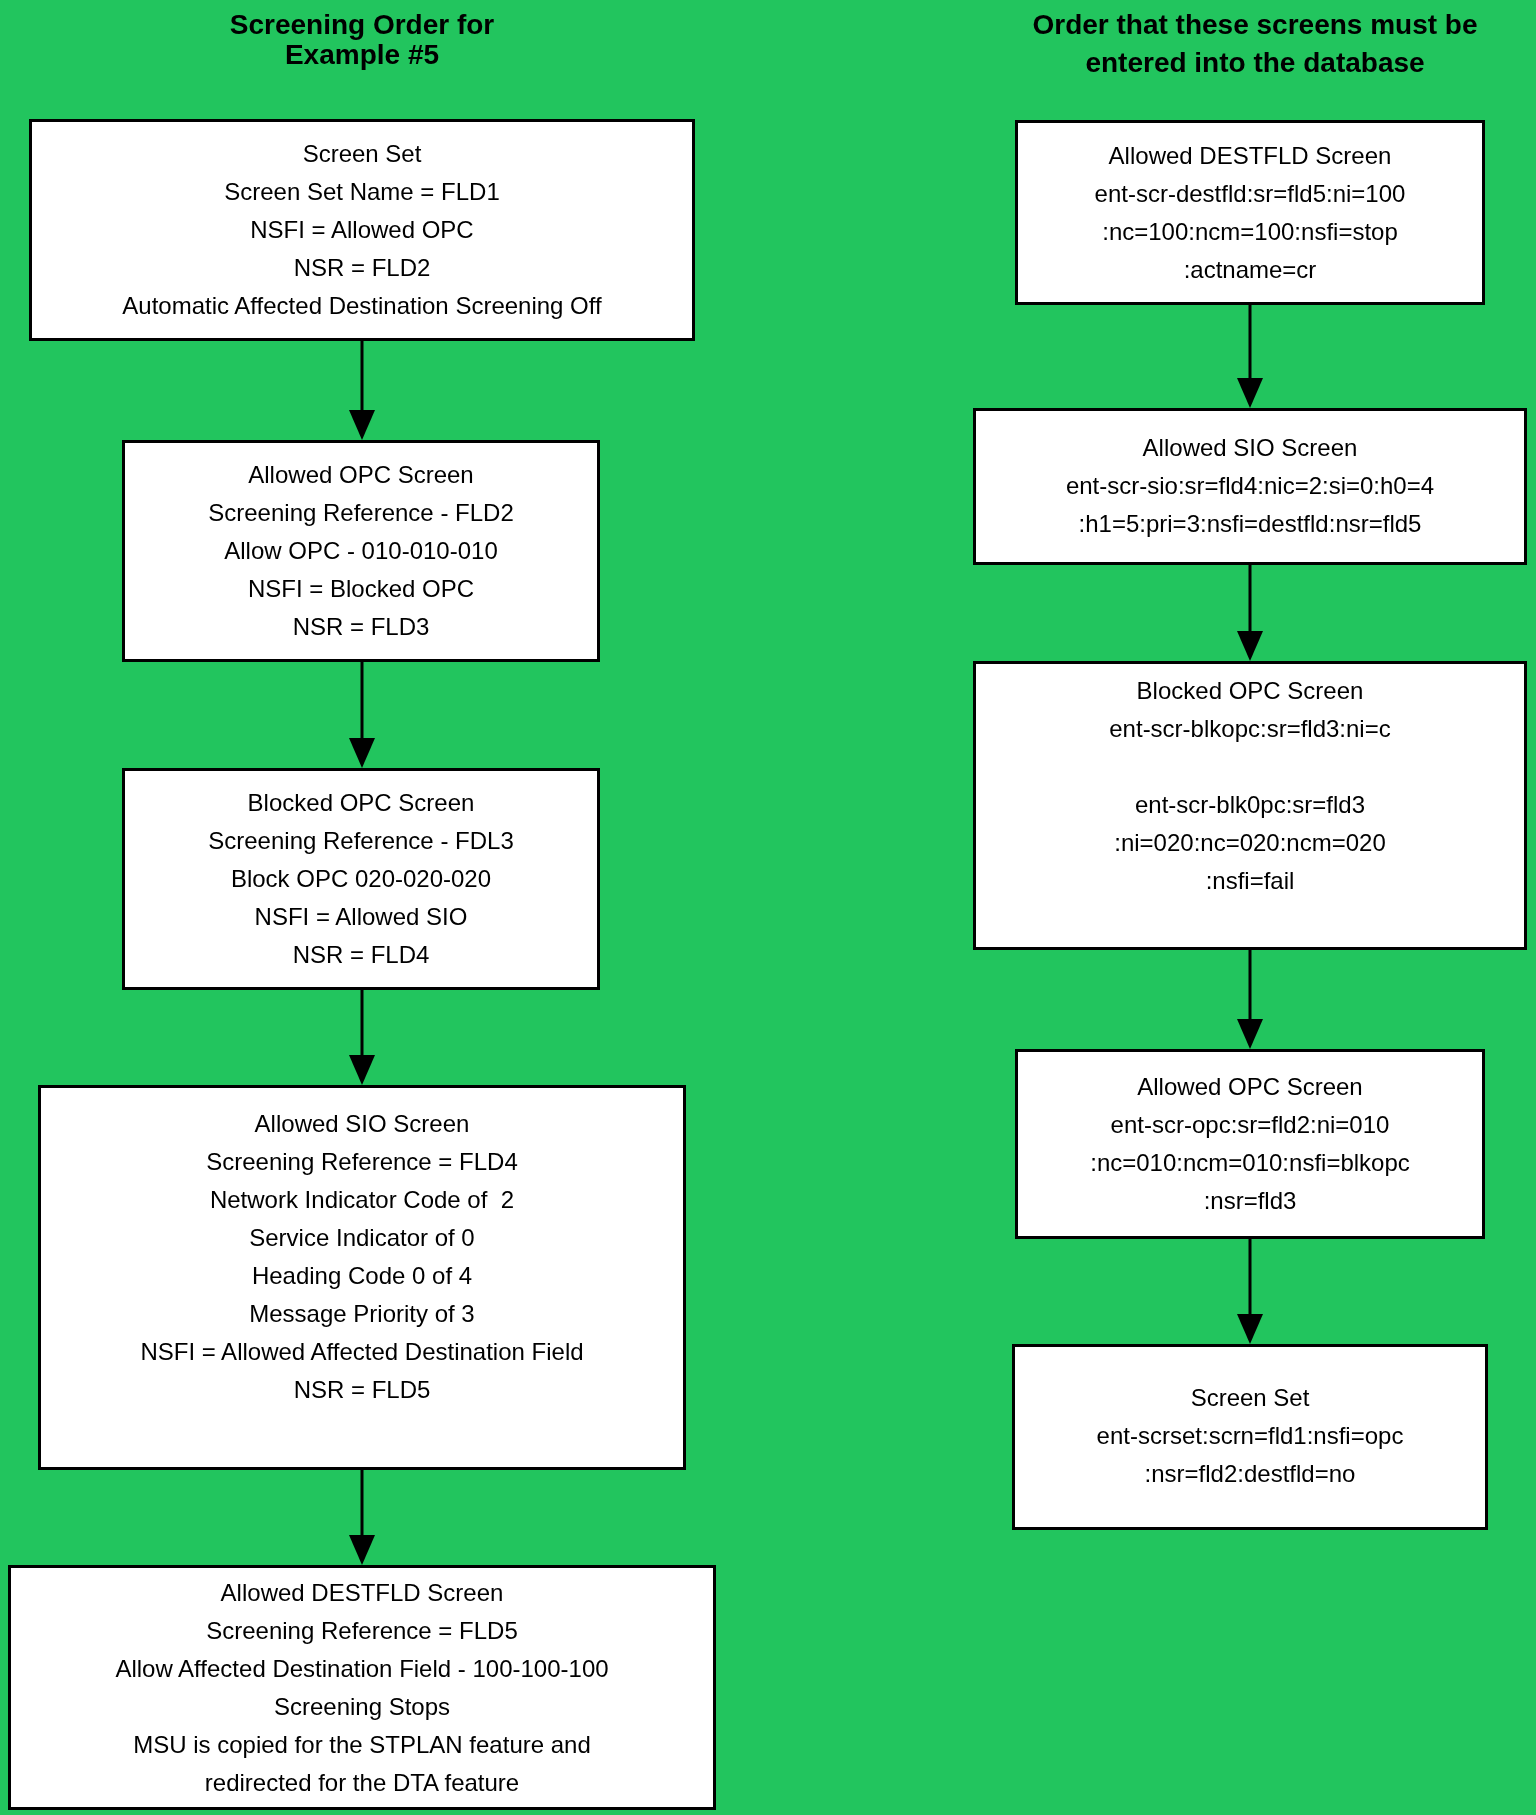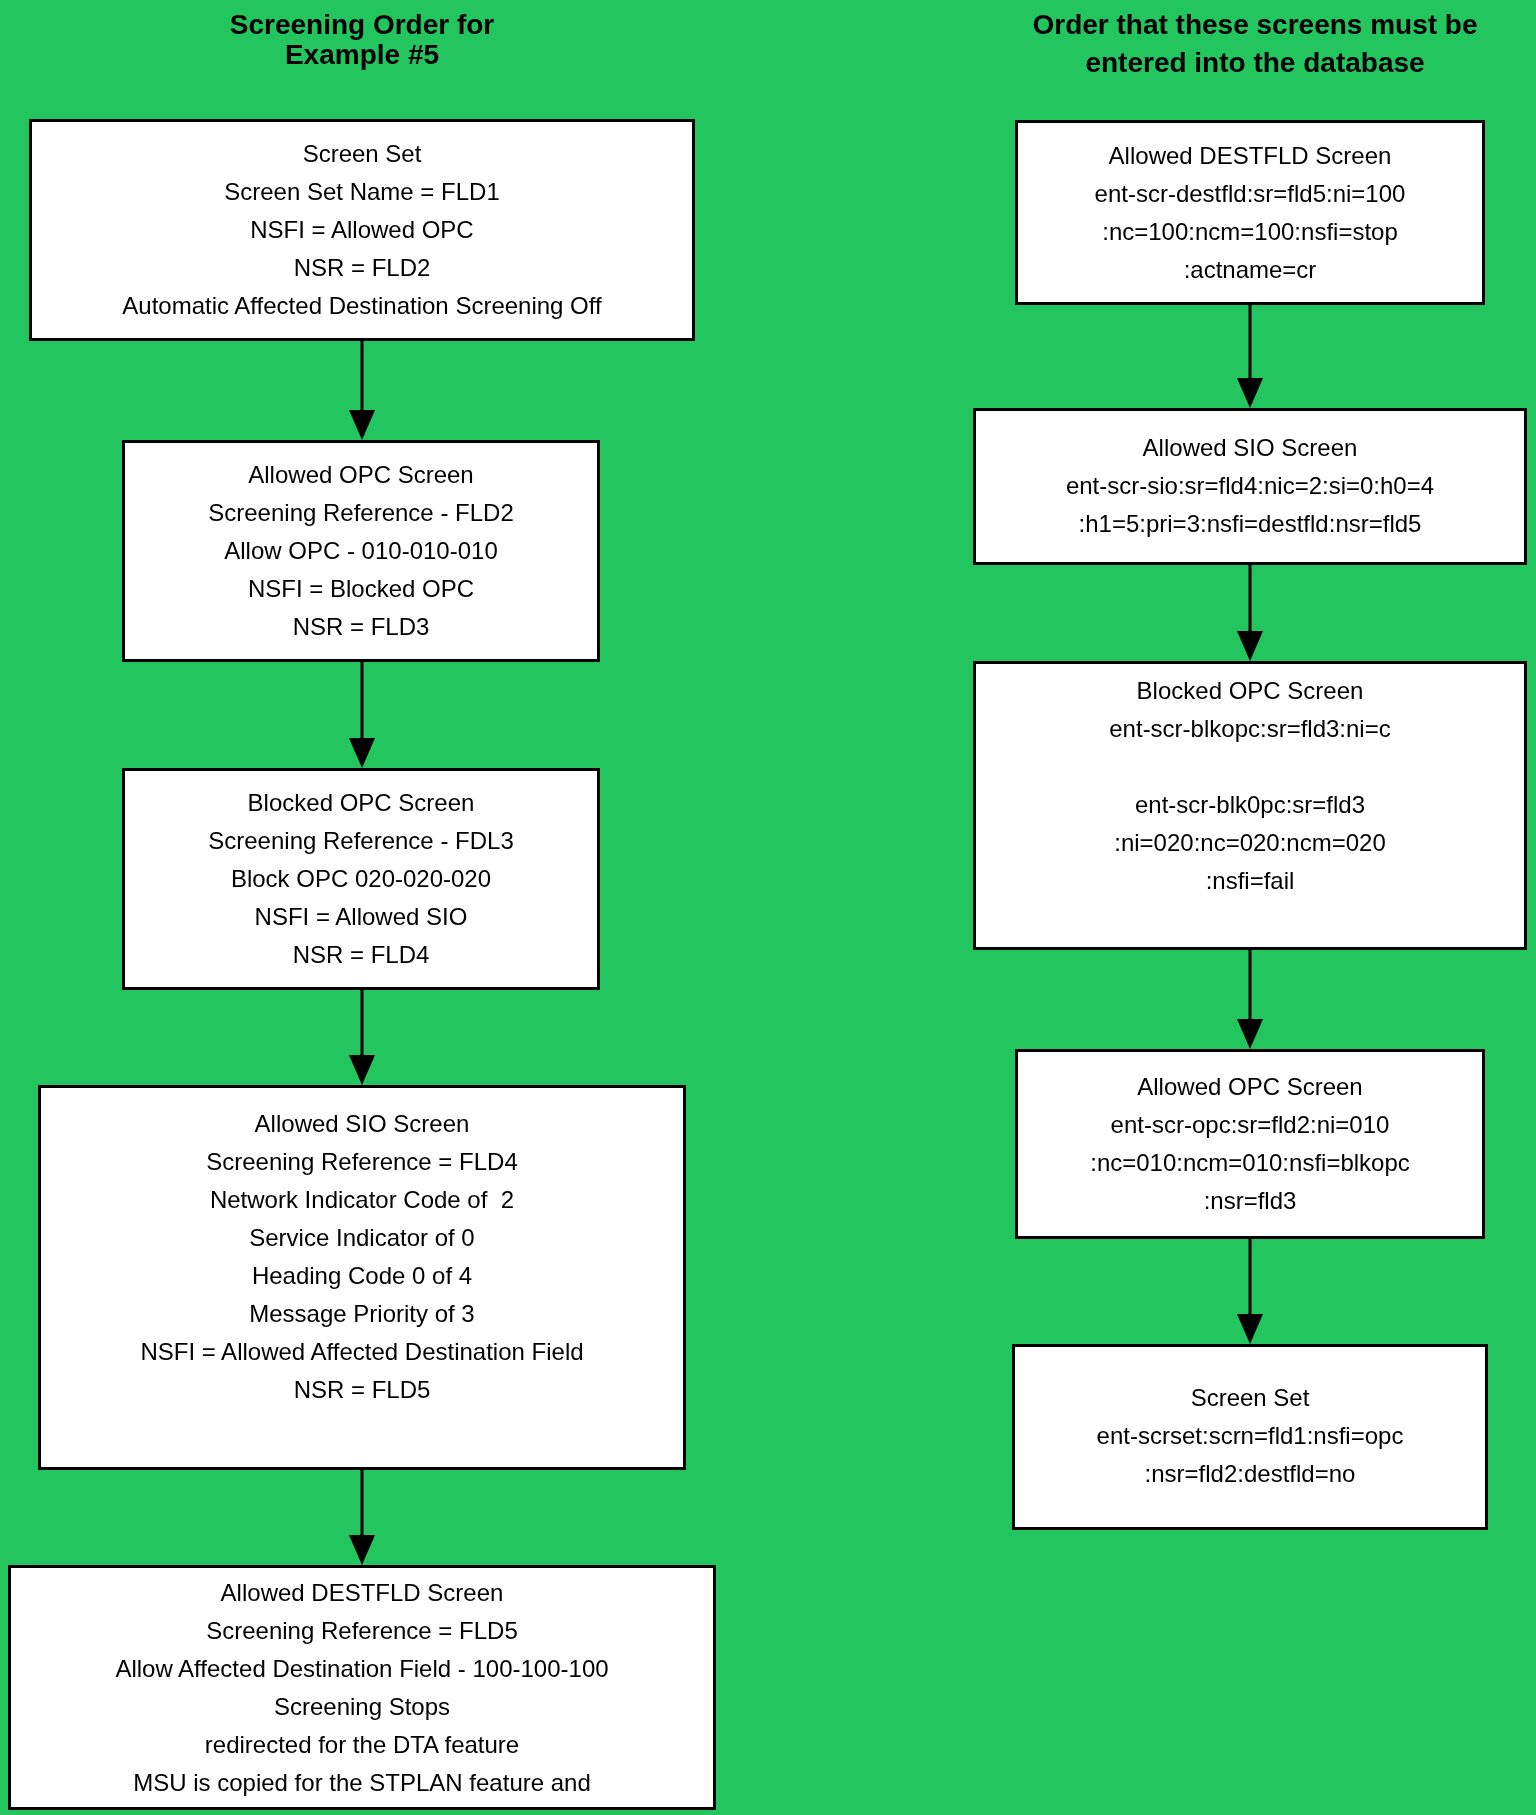--- a/index.html
+++ b/index.html
@@ -118,22 +118,22 @@
   <div class="arrow" style="left:349px; top:1470px; height:95px;">
     <div class="shaft"></div>
     <div class="head"></div>
   </div>
 
   <div class="box" style="left:8px; top:1565px; width:708px; height:245px; padding-top:6px;">
     <div class="line">Allowed DESTFLD Screen</div>
     <div class="line">Screening Reference = FLD5</div>
     <div class="line">Allow Affected Destination Field - 100-100-100</div>
     <div class="line">Screening Stops</div>
+    <div class="line">MSU is copied for the STPLAN feature and</div>
     <div class="line">redirected for the DTA feature</div>
-    <div class="line">MSU is copied for the STPLAN feature and</div>
   </div>
 
   <div class="col-title" style="left:1255px; top:44px;">entered into the database</div>
   <div class="col-title" style="left:1255px; top:6px;">Order that these screens must be</div>
 
   <div class="box" style="left:1015px; top:120px; width:470px; height:185px; padding-top:14px;">
     <div class="line">Allowed DESTFLD Screen</div>
     <div class="line">ent-scr-destfld:sr=fld5:ni=100</div>
     <div class="line">:nc=100:ncm=100:nsfi=stop</div>
     <div class="line">:actname=cr</div>

